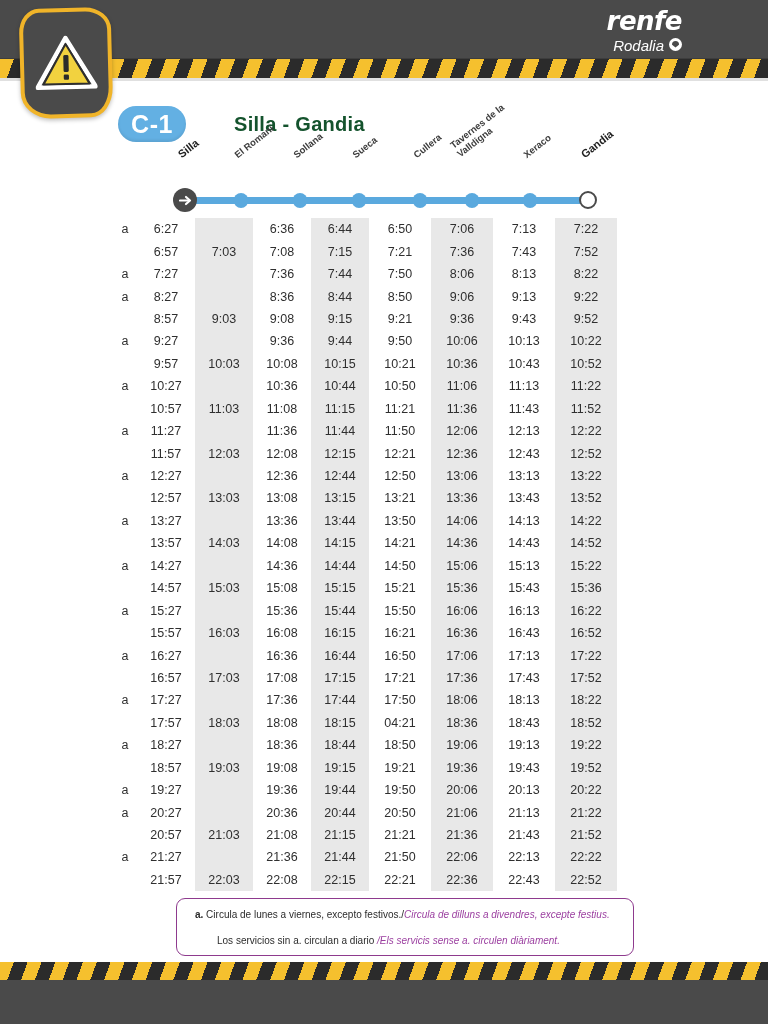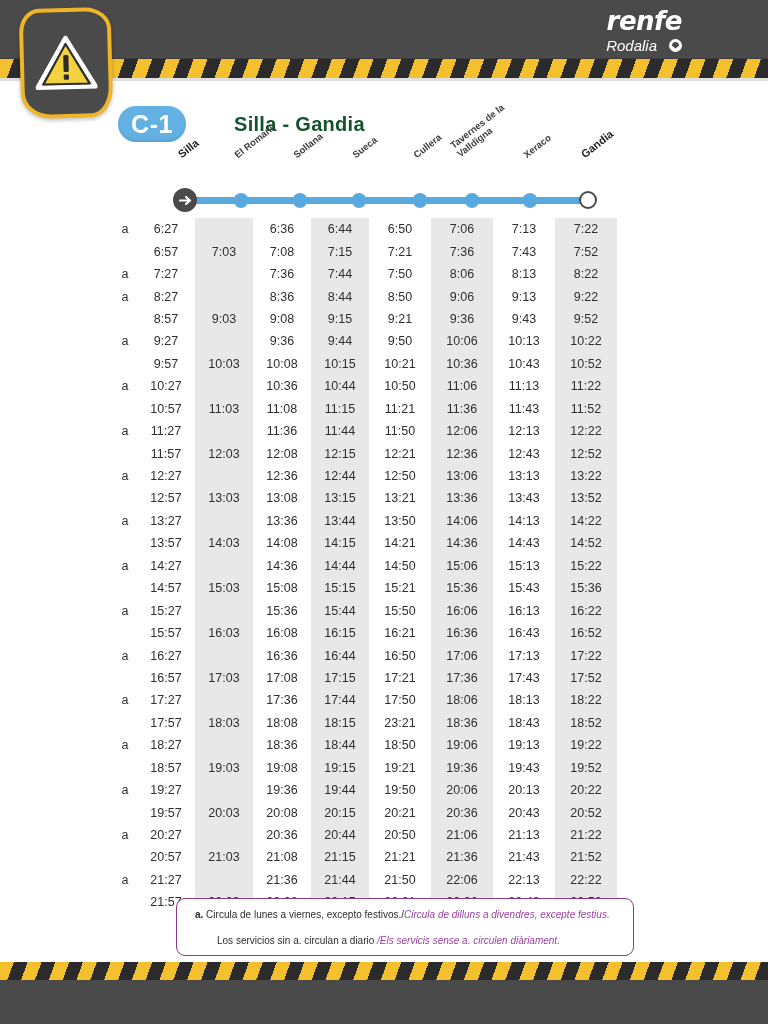--- a/index.html
+++ b/index.html
@@ -31,21 +31,21 @@
 
   
   .brand { position:absolute; right:22px; top:8px; text-align:right; color:#fff; }
   .brand-main {
     font-family:"DejaVu Sans", sans-serif;
     font-size:26px; font-weight:700; letter-spacing:-0.5px; line-height:1;
     font-style:italic;
   }
   .brand-sub {
     font-size:15px; font-style:italic; font-weight:400; line-height:1;
-    margin-top:4px; display:flex; align-items:center; justify-content:flex-end; gap:12px;
+    margin-top:4px; display:flex; align-items:flex-start; justify-content:flex-end; gap:5px;
   }
   .brand-dot {
     display:inline-block; width:13px; height:13px; border-radius:50%;
     background:#fff; position:relative;
   }
   .brand-dot::after{
     content:""; position:absolute; left:3px; top:2.5px;
     width:7px; height:7px; border-radius:50%;
     background:#4a4a4a;
     clip-path: polygon(0 0, 100% 0, 100% 60%, 50% 100%, 0 60%);
@@ -474,21 +474,21 @@
             <td class="col w-wide">18:13</td>
             <td class="col alt w-wide">18:22</td>
           </tr>
           <tr>
             <td class="pad"></td>
             <td class="flag"></td>
             <td class="col">17:57</td>
             <td class="col alt">18:03</td>
             <td class="col">18:08</td>
             <td class="col alt">18:15</td>
-            <td class="col w-wide">23:21</td>
+            <td class="col w-wide">04:21</td>
             <td class="col alt w-wide">18:36</td>
             <td class="col w-wide">18:43</td>
             <td class="col alt w-wide">18:52</td>
           </tr>
           <tr>
             <td class="pad"></td>
             <td class="flag">a</td>
             <td class="col">18:27</td>
             <td class="col alt"></td>
             <td class="col">18:36</td>
@@ -517,32 +517,20 @@
             <td class="col alt"></td>
             <td class="col">19:36</td>
             <td class="col alt">19:44</td>
             <td class="col w-wide">19:50</td>
             <td class="col alt w-wide">20:06</td>
             <td class="col w-wide">20:13</td>
             <td class="col alt w-wide">20:22</td>
           </tr>
           <tr>
             <td class="pad"></td>
-            <td class="flag"></td>
-            <td class="col">19:57</td>
-            <td class="col alt">20:03</td>
-            <td class="col">20:08</td>
-            <td class="col alt">20:15</td>
-            <td class="col w-wide">20:21</td>
-            <td class="col alt w-wide">20:36</td>
-            <td class="col w-wide">20:43</td>
-            <td class="col alt w-wide">20:52</td>
-          </tr>
-          <tr>
-            <td class="pad"></td>
             <td class="flag">a</td>
             <td class="col">20:27</td>
             <td class="col alt"></td>
             <td class="col">20:36</td>
             <td class="col alt">20:44</td>
             <td class="col w-wide">20:50</td>
             <td class="col alt w-wide">21:06</td>
             <td class="col w-wide">21:13</td>
             <td class="col alt w-wide">21:22</td>
           </tr>

